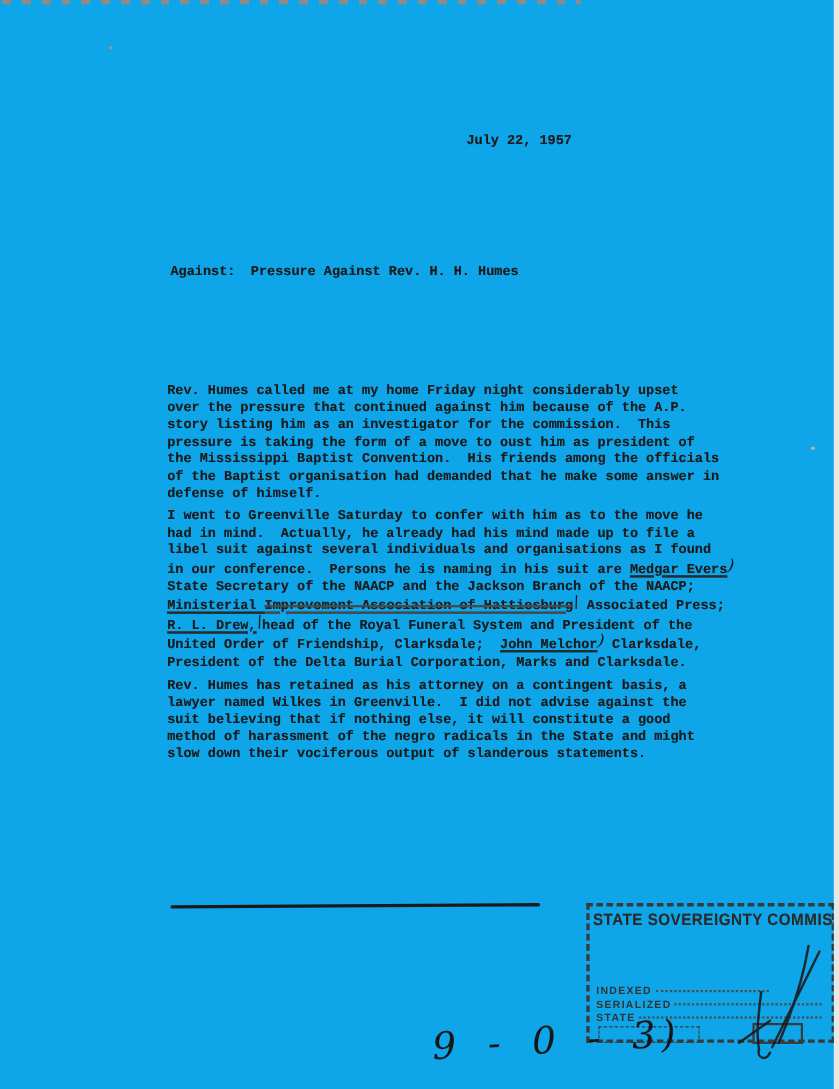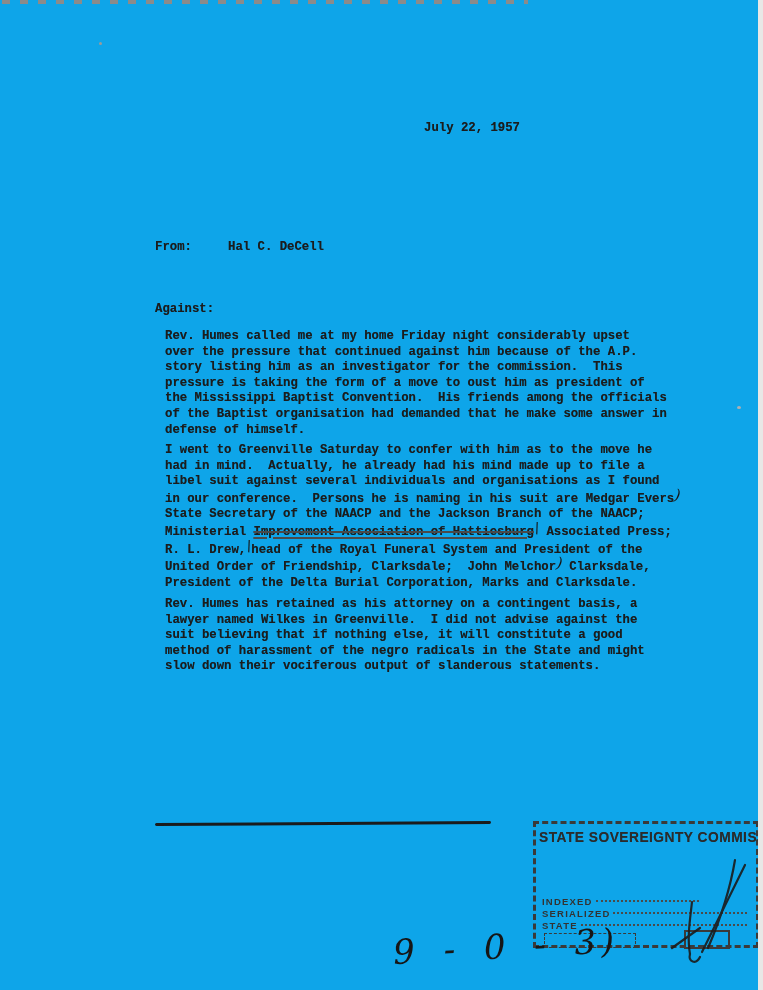--- a/index.html
+++ b/index.html
@@ -20,26 +20,26 @@
   .speck.s1{left:99px;top:42px;width:3px;height:3px;}
   .speck.s2{left:737px;top:406px;width:4px;height:3px;background:#b0b0b0;}
 
   
   .typed{font-weight:700;font-size:12.3px;line-height:15.6px;letter-spacing:0;
          text-shadow:0 0 .4px rgba(20,20,20,.55);white-space:pre;}
   .memo-date{position:absolute;left:424px;top:121px;}
   .memo-header{position:absolute;left:155px;top:209px;}
   .memo-header .hrow{display:flex;margin-bottom:15.4px;}
   .memo-header .hlabel{width:73px;flex:none;}
-  .para{position:absolute;left:165px;}
+  .para{position:absolute;left:152px;margin-top:19px;}
   .para.p1{top:329px;}
   .para.p2{top:443px;}
   .para.p3{top:597px;}
   .tline{white-space:pre;}
-  .u{text-decoration-thickness:1.5px;text-underline-offset:2px;text-decoration-color:#2a2a2a;}
+  .u{text-decoration:underline;text-decoration-thickness:1.5px;text-underline-offset:2px;text-decoration-color:#2a2a2a;}
   .st{text-decoration:underline line-through;text-decoration-thickness:1.5px;text-underline-offset:2px;text-decoration-color:#4a4a4a;text-align:right;}
   .hw{display:inline-block;font-family:"DejaVu Serif",serif;font-style:italic;font-weight:400;
       font-size:15px;transform:rotate(9deg) translateY(-2px);color:#161616;text-shadow:none;}
 
   
   .sig-line{position:absolute;left:155px;top:822px;width:336px;height:3px;
             background:#1b1b1b;transform:rotate(-.35deg);border-radius:2px;}
 
   
   .stamp{
@@ -84,25 +84,22 @@
 <div class="page">
 
   <div class="top-dashes"></div>
   <div class="speck s1"></div>
   <div class="speck s2"></div>
 
   <div class="memo-date typed">July 22, 1957</div>
 
   <div class="memo-header typed">
     <div class="hrow">
-      <span class="hlabel">From:</span>
-      <span class="hvalue">Hal C. DeCell</span>
-    </div>
-    <div class="hrow">
       <span class="hlabel">Against:</span>
+      <span class="hvalue">Pressure Against Rev. H. H. Humes</span>
     </div>
   </div>
 
   <div class="para p1 typed"><div class="tline"><span>Rev. Humes called me at my home Friday night considerably upset</span></div><div class="tline"><span>over the pressure that continued against him because of the A.P.</span></div><div class="tline"><span>story listing him as an investigator for the commission.  This</span></div><div class="tline"><span>pressure is taking the form of a move to oust him as president of</span></div><div class="tline"><span>the Mississippi Baptist Convention.  His friends among the officials</span></div><div class="tline"><span>of the Baptist organisation had demanded that he make some answer in</span></div><div class="tline"><span>defense of himself.</span></div></div>
   <div class="para p2 typed"><div class="tline"><span>I went to Greenville Saturday to confer with him as to the move he</span></div><div class="tline"><span>had in mind.  Actually, he already had his mind made up to file a</span></div><div class="tline"><span>libel suit against several individuals and organisations as I found</span></div><div class="tline"><span>in our conference.  Persons he is naming in his suit are </span><span class="u">Medgar Evers</span><span class="hw">)</span></div><div class="tline"><span>State Secretary of the NAACP and the Jackson Branch of the NAACP;</span></div><div class="tline"><span class="u">Ministerial </span><span class="st">Improvement Association of Hattiesburg</span><span class="hw">\</span><span> Associated Press;</span></div><div class="tline"><span class="u">R. L. Drew,</span><span class="hw">\</span><span>head of the Royal Funeral System and President of the</span></div><div class="tline"><span>United Order of Friendship, Clarksdale;  </span><span class="u">John Melchor</span><span class="hw">)</span><span> Clarksdale,</span></div><div class="tline"><span>President of the Delta Burial Corporation, Marks and Clarksdale.</span></div></div>
   <div class="para p3 typed"><div class="tline"><span>Rev. Humes has retained as his attorney on a contingent basis, a</span></div><div class="tline"><span>lawyer named Wilkes in Greenville.  I did not advise against the</span></div><div class="tline"><span>suit believing that if nothing else, it will constitute a good</span></div><div class="tline"><span>method of harassment of the negro radicals in the State and might</span></div><div class="tline"><span>slow down their vociferous output of slanderous statements.</span></div></div>
 
   <div class="sig-line"></div>
 
   <div class="stamp">

